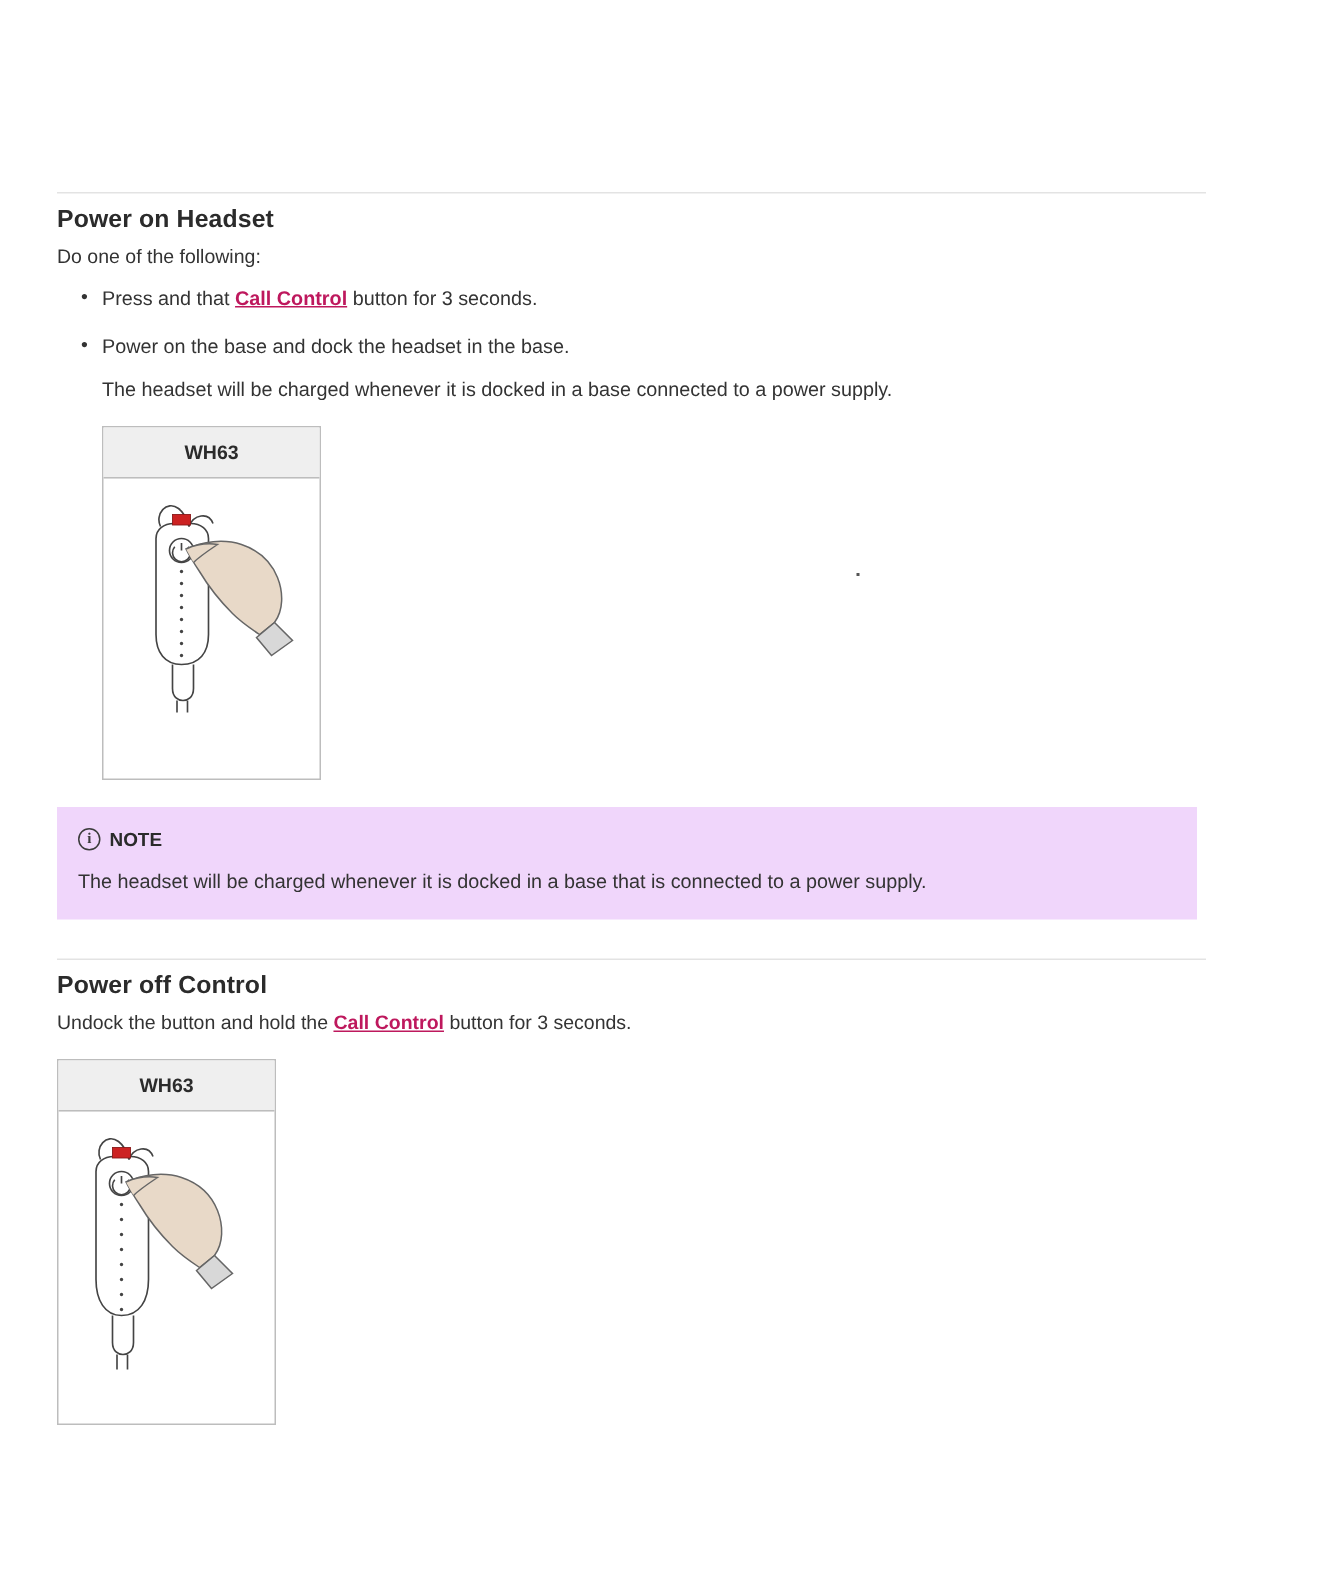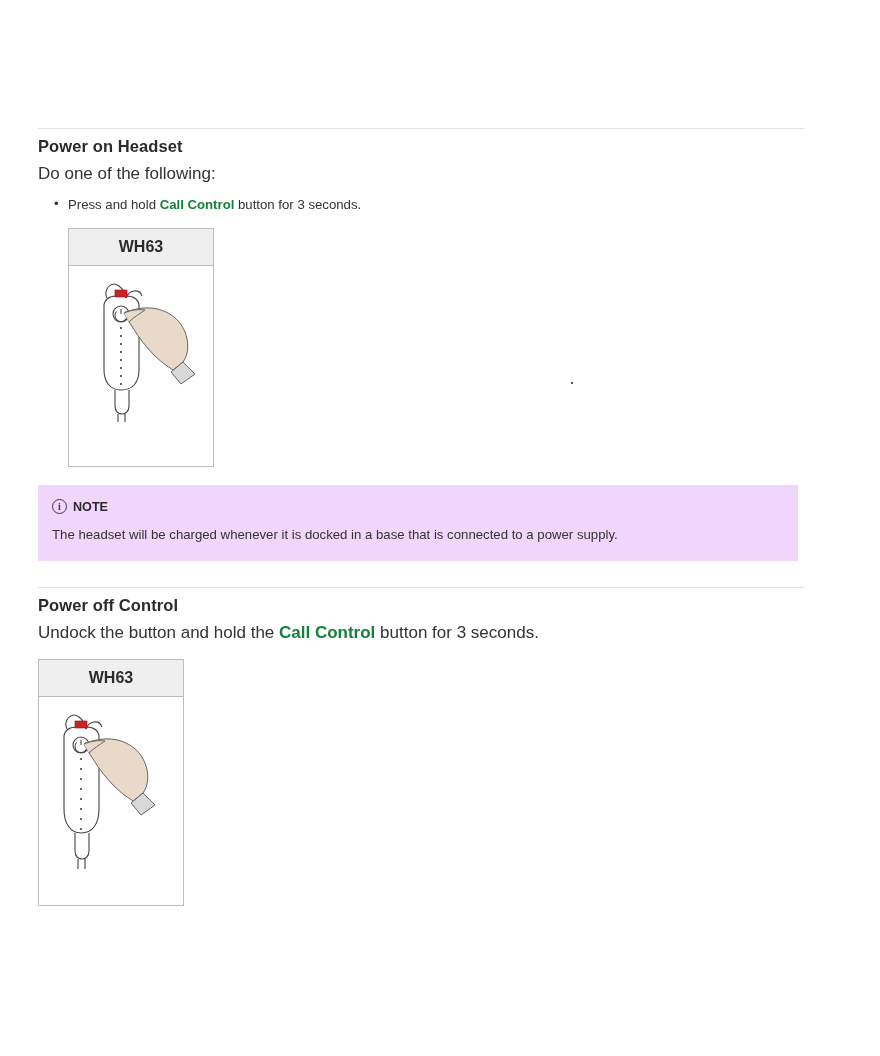--- a/index.html
+++ b/index.html
@@ -28,21 +28,21 @@
     margin: 0 0 0 0;
   }
   h2.section-title {
     font-size: 16.5px;
     font-weight: bold;
     color: #2b2b2b;
     margin: 8px 0 6px 0;
     letter-spacing: 0.1px;
   }
   p.lead {
-    font-size: 17px;
+    font-size: 13px;
     line-height: 1.45;
     margin: 0 0 8px 0;
     color: #333333;
   }
   ul.bullets {
     margin: 4px 0 0 0;
     padding-left: 30px;
     list-style: none;
   }
   ul.bullets > li {
@@ -59,37 +59,37 @@
     top: -1px;
     font-size: 13px;
     color: #333;
   }
   .sub-note {
     font-size: 13.2px;
     line-height: 1.5;
     margin-top: 10px;
     color: #333333;
   }
-  b, .bold { font-weight: bold; color: #15803d; }
+  b, .bold { font-weight: bold; color: #be185d; text-decoration: underline; }
 
   
   .figure {
     border: 1px solid #bdbdbd;
     width: 144px;
     background: #ffffff;
     margin-top: 14px;
   }
   .figure.indent {
     margin-left: 30px;
   }
   .figure-head {
     background: #efefef;
     border-bottom: 1px solid #bdbdbd;
     text-align: center;
-    font-size: 16px;
+    font-size: 13px;
     font-weight: bold;
     color: #2b2b2b;
     padding: 9px 0 9px 0;
   }
   .figure-body {
     height: 200px;
     position: relative;
   }
   .figure-body.tall { height: 208px; }
   svg { display: block; }
@@ -142,21 +142,25 @@
 
 <div class="page">
 
   <div class="section">
     <div class="section-rule"></div>
     <h2 class="section-title">Power on Headset</h2>
     <p class="lead">Do one of the following:</p>
 
     <ul class="bullets">
       <li>
-        <span>Press and hold </span><b>Call Control</b><span> button for 3 seconds.</span>
+        <span>Press and that </span><b>Call Control</b><span> button for 3 seconds.</span>
+      </li>
+      <li>
+        <span>Power on the base and dock the headset in the base.</span>
+        <div class="sub-note">The headset will be charged whenever it is docked in a base connected to a power supply.</div>
       </li>
     </ul>
 
     <div class="figure indent">
       <div class="figure-head">WH63</div>
       <div class="figure-body">
         <svg width="142" height="200" viewBox="0 0 142 200">
           <g fill="none" stroke="#444" stroke-width="1.1">
 
             <path d="M38 32 C34 24 42 14 50 20 C54 23 56 28 57 32"></path>

